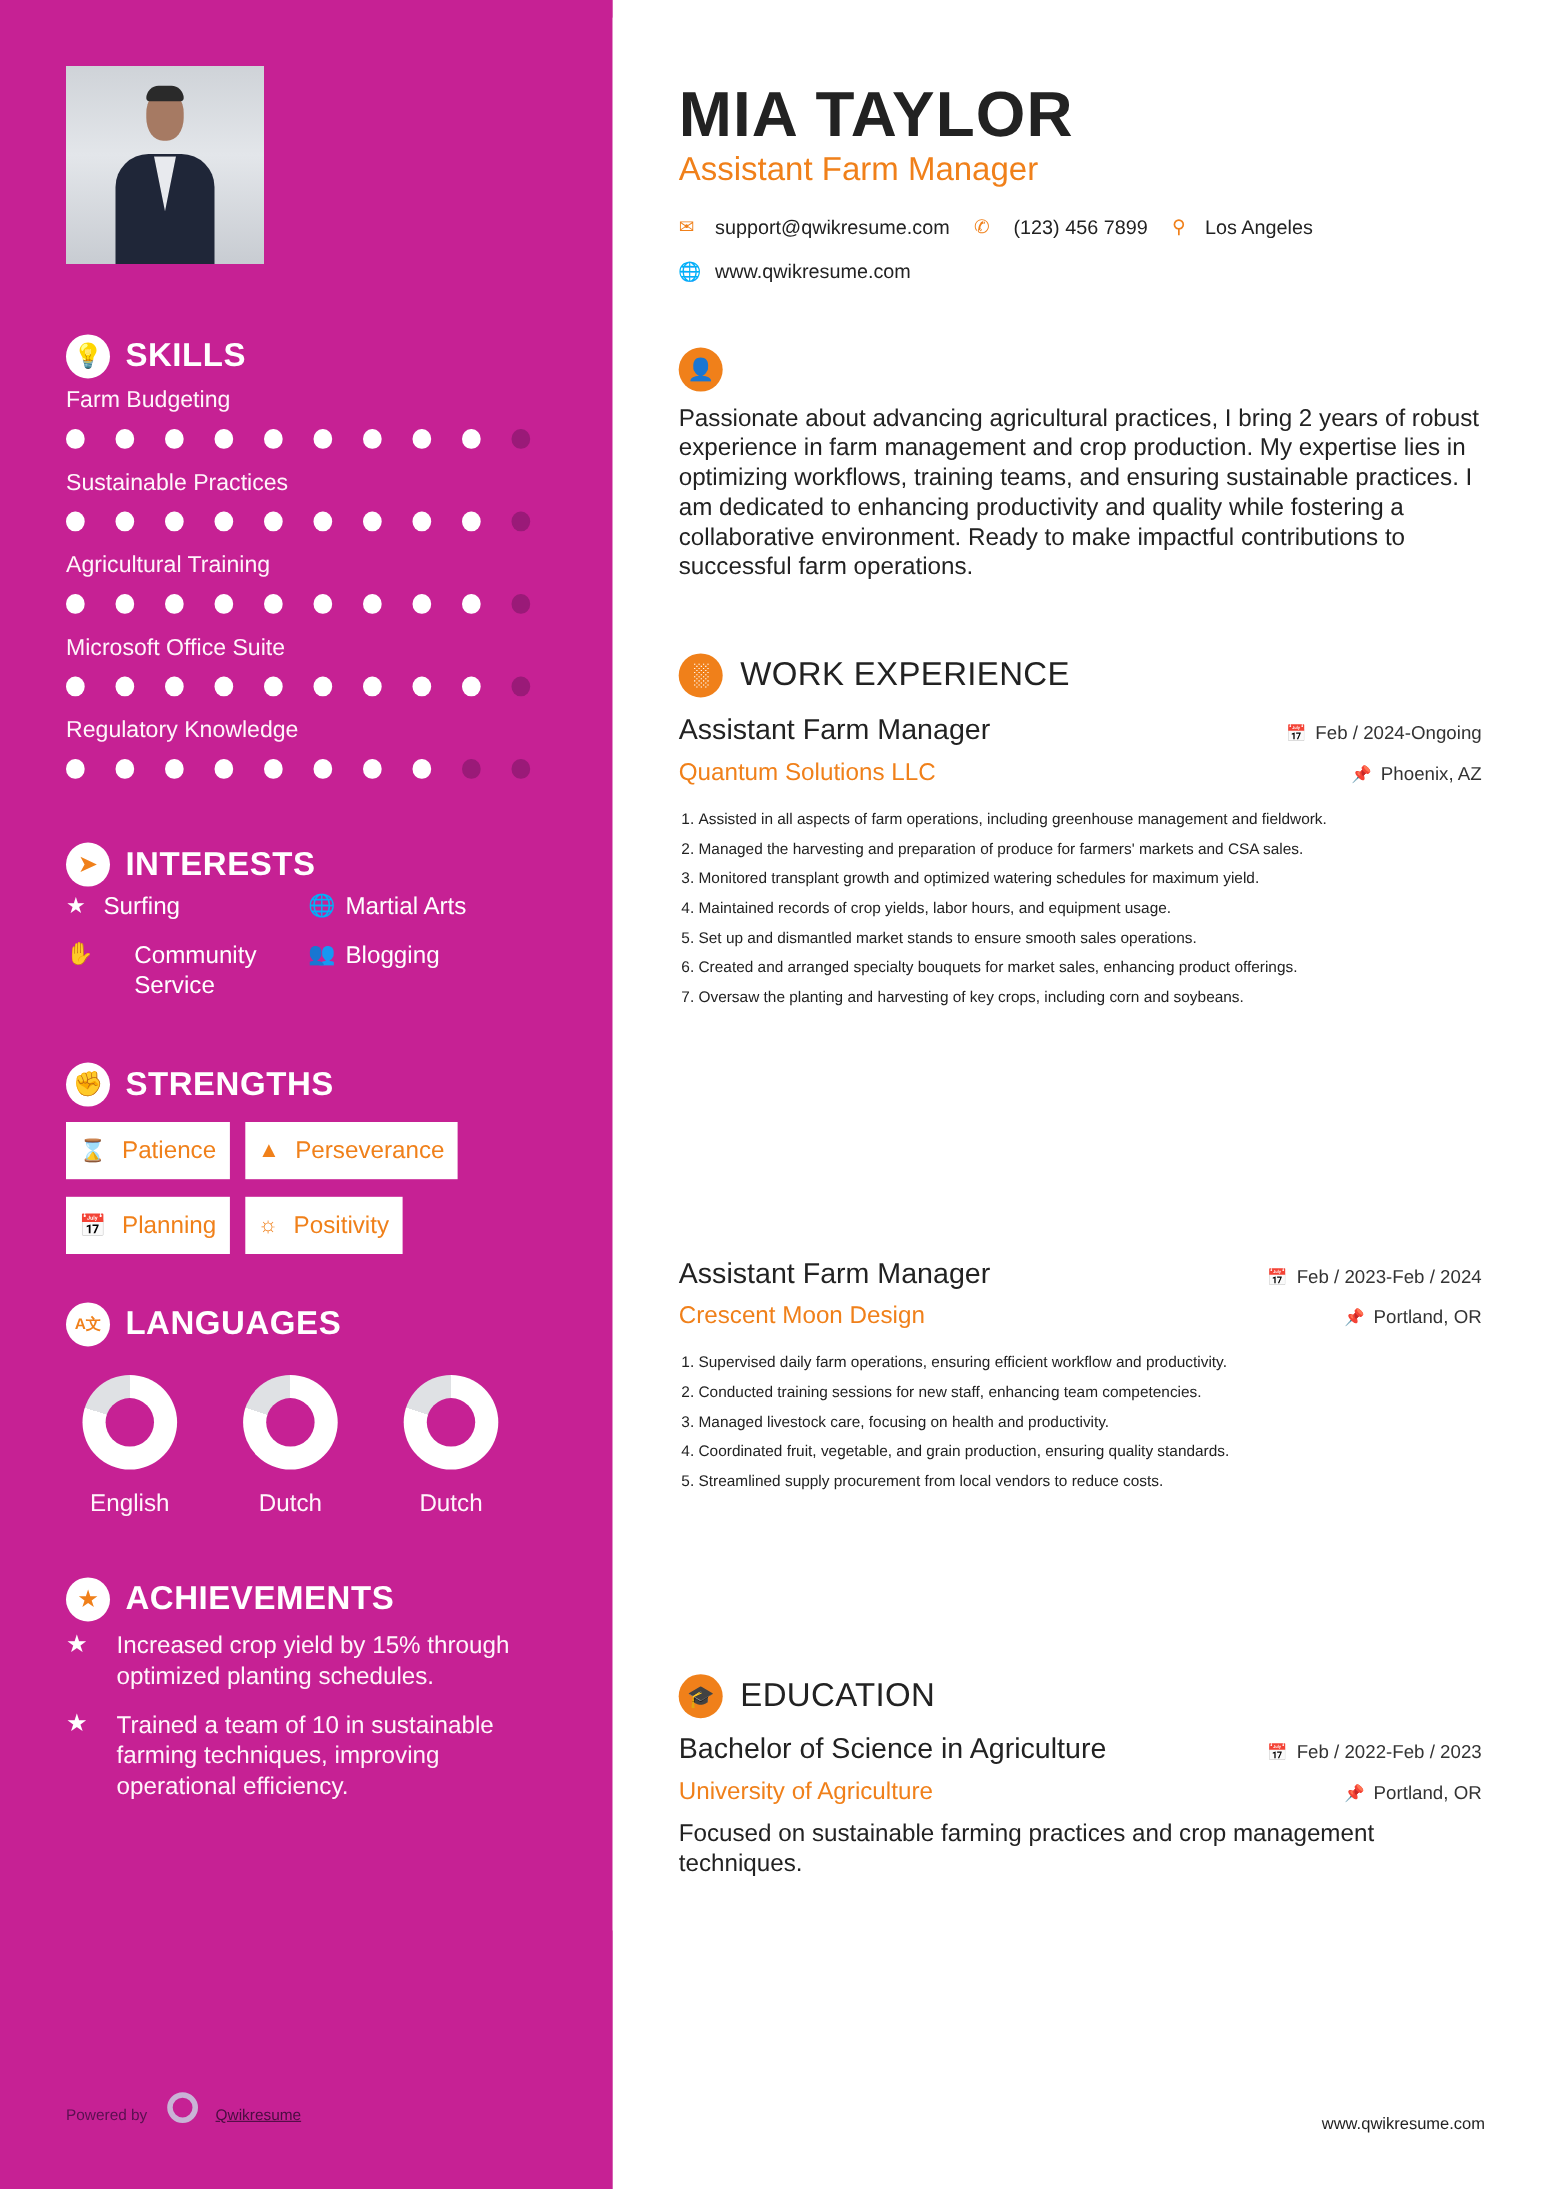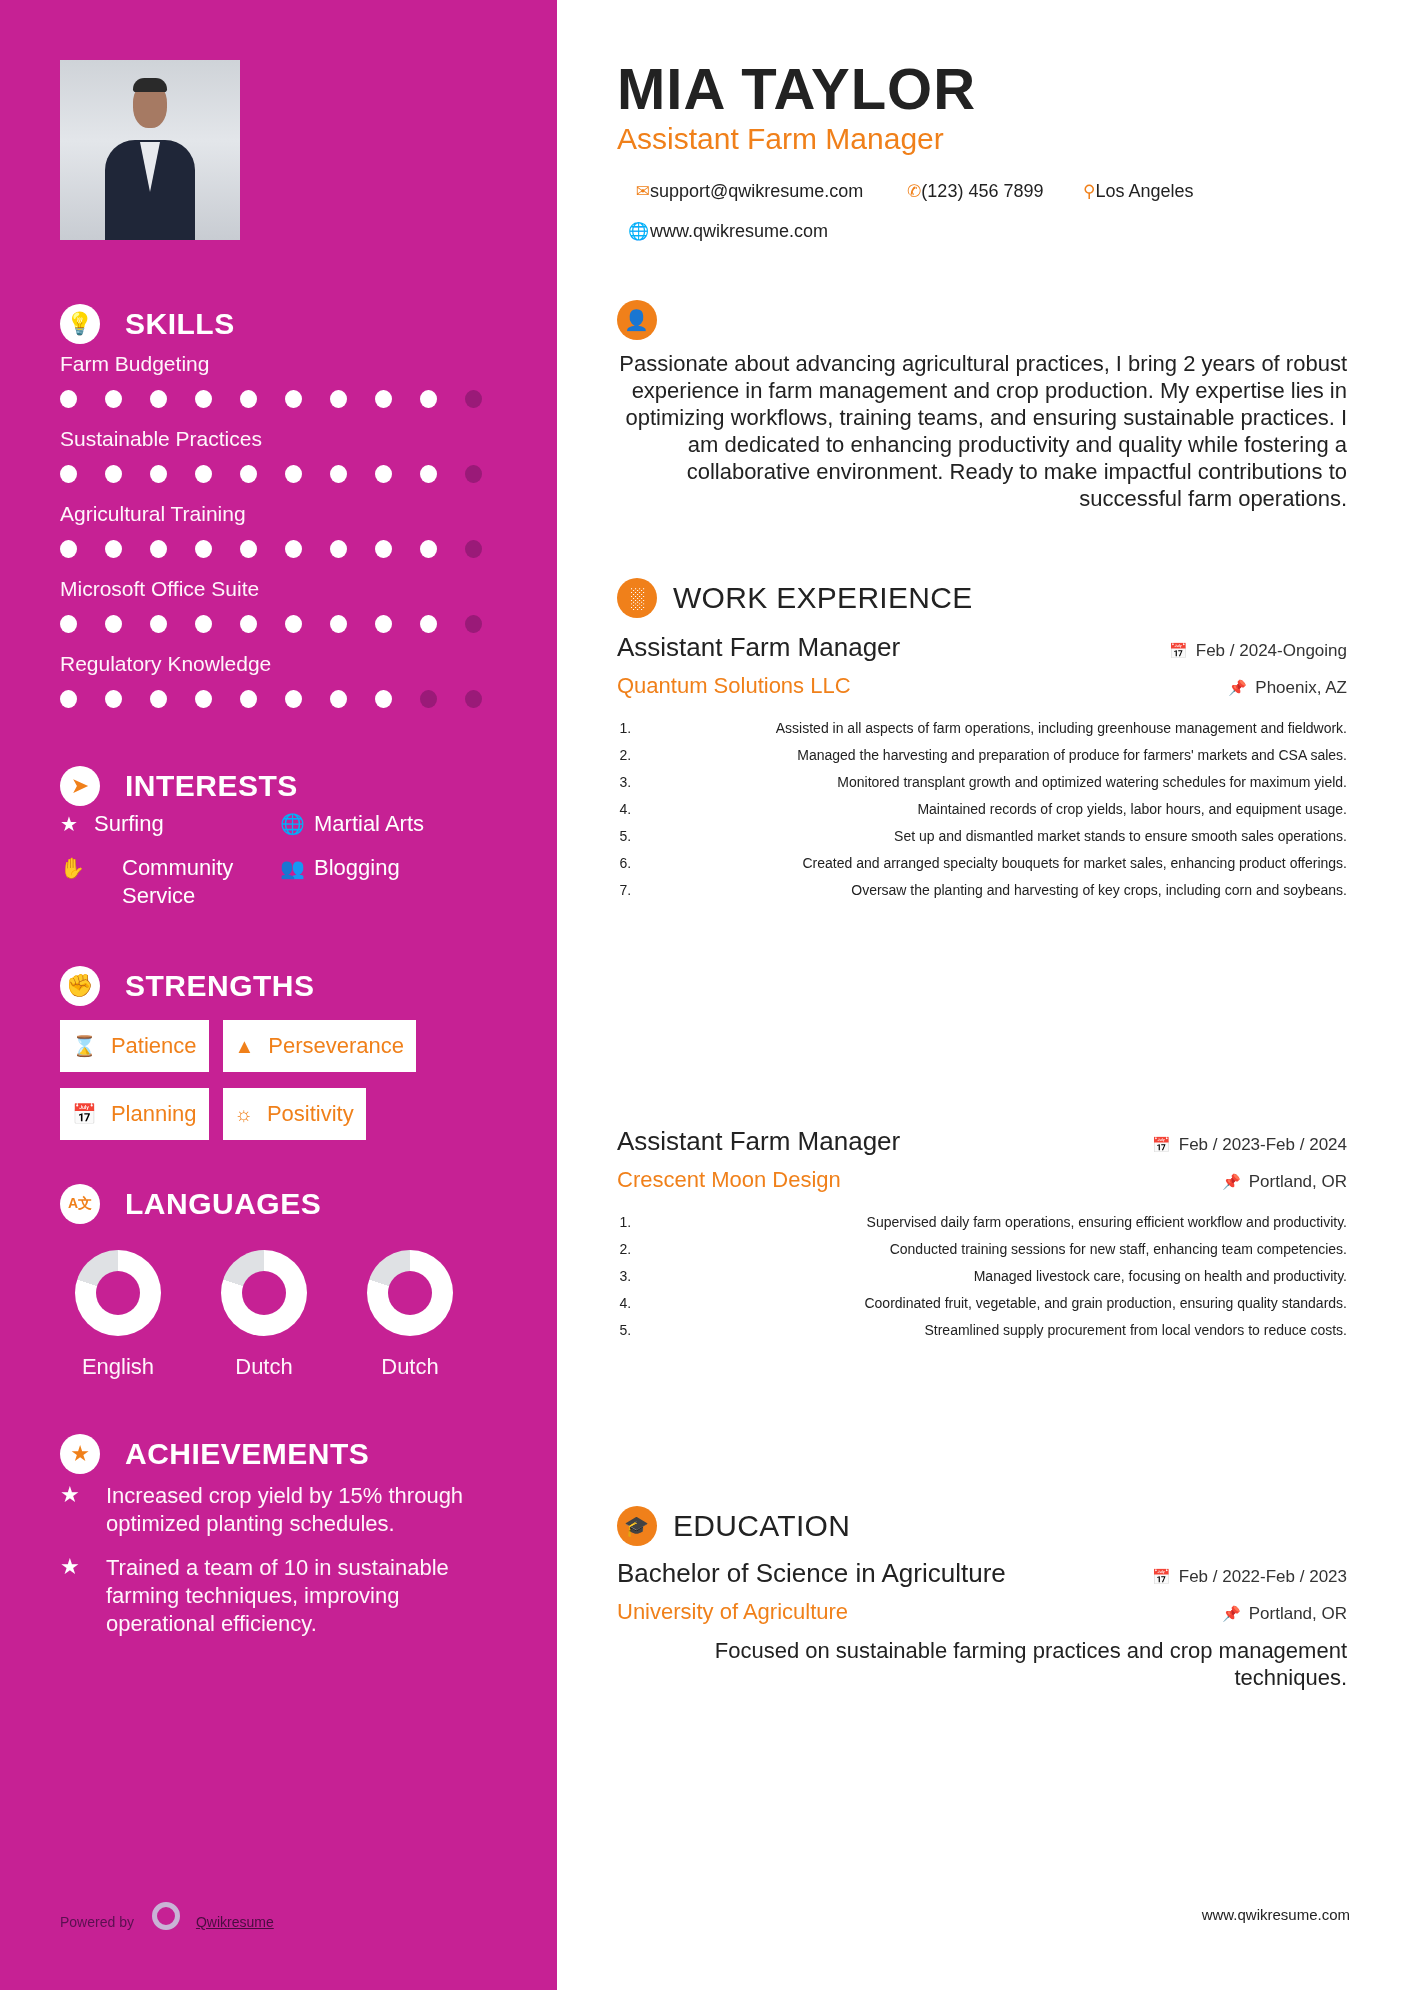--- a/index.html
+++ b/index.html
@@ -1,29 +1,29 @@
 <!DOCTYPE html>
 <html><head>
 <meta charset="utf-8">
 <style>
   * { box-sizing: border-box; margin: 0; padding: 0; }
   html, body { width: 1407px; height: 1990px; background: #ffffff; font-family: "Liberation Sans", "DejaVu Sans", sans-serif; overflow: hidden; }
   .page { position: relative; width: 1407px; height: 1990px; }
   .sidebar { position: absolute; left: 0; top: 0; width: 557px; height: 1990px; background: #c62194; color: #ffffff; }
-  .main { position: absolute; left: 557px; top: 0; width: 850px; height: 1739px; background: #ffffff; color: #222222; text-align: right; }
+  .main { position: absolute; left: 557px; top: 16px; width: 850px; height: 1739px; background: #ffffff; color: #222222; }
 
   .photo { position: absolute; left: 60px; top: 60px; width: 180px; height: 180px; background: linear-gradient(180deg,#cfd3d8 0%,#e3e6ea 45%,#c8ccd2 100%); overflow: hidden; }
   .photo .suit { position: absolute; left: 45px; top: 80px; width: 90px; height: 100px; background: #1f2638; border-radius: 30px 30px 0 0; }
   .photo .shirt { position: absolute; left: 80px; top: 82px; width: 20px; height: 50px; background: #e8eaee; clip-path: polygon(0 0,100% 0,50% 100%); }
   .photo .head { position: absolute; left: 73px; top: 22px; width: 34px; height: 46px; background: #a67a63; border-radius: 45%; }
   .photo .hair { position: absolute; left: 73px; top: 18px; width: 34px; height: 14px; background: #2a2a2a; border-radius: 16px 16px 4px 4px; }
 
   .sec-head { position: absolute; left: 60px; display: flex; align-items: center; }
   .sec-icon { width: 40px; height: 40px; border-radius: 50%; background: #ffffff; display: flex; align-items: center; justify-content: center; color: #f0801a; font-size: 22px; }
-  .sec-title { margin-left: 25px; font-size: 30px; font-weight: bold; color: #ffffff; letter-spacing: 0.5px; }
+  .sec-title { margin-left: 14px; font-size: 30px; font-weight: bold; color: #ffffff; letter-spacing: 0.5px; }
 
   .skill { position: absolute; left: 60px; width: 450px; }
   .skill-name { font-size: 21px; color: #fff5fb; }
   .dots { display: flex; gap: 0; margin-top: 14px; }
   .dot { width: 18px; height: 18px; border-radius: 50%; margin-right: 28.5px; background: #ffffff; }
   .dot.off { background: #9a1a78; }
 
   .interests { position: absolute; left: 60px; top: 810px; width: 450px; display: grid; grid-template-columns: 220px 220px; row-gap: 16px; }
   .interest { display: flex; align-items: flex-start; font-size: 22px; line-height: 28px; }
   .interest .ico { width: 34px; font-size: 20px; color: #ffffff; }

